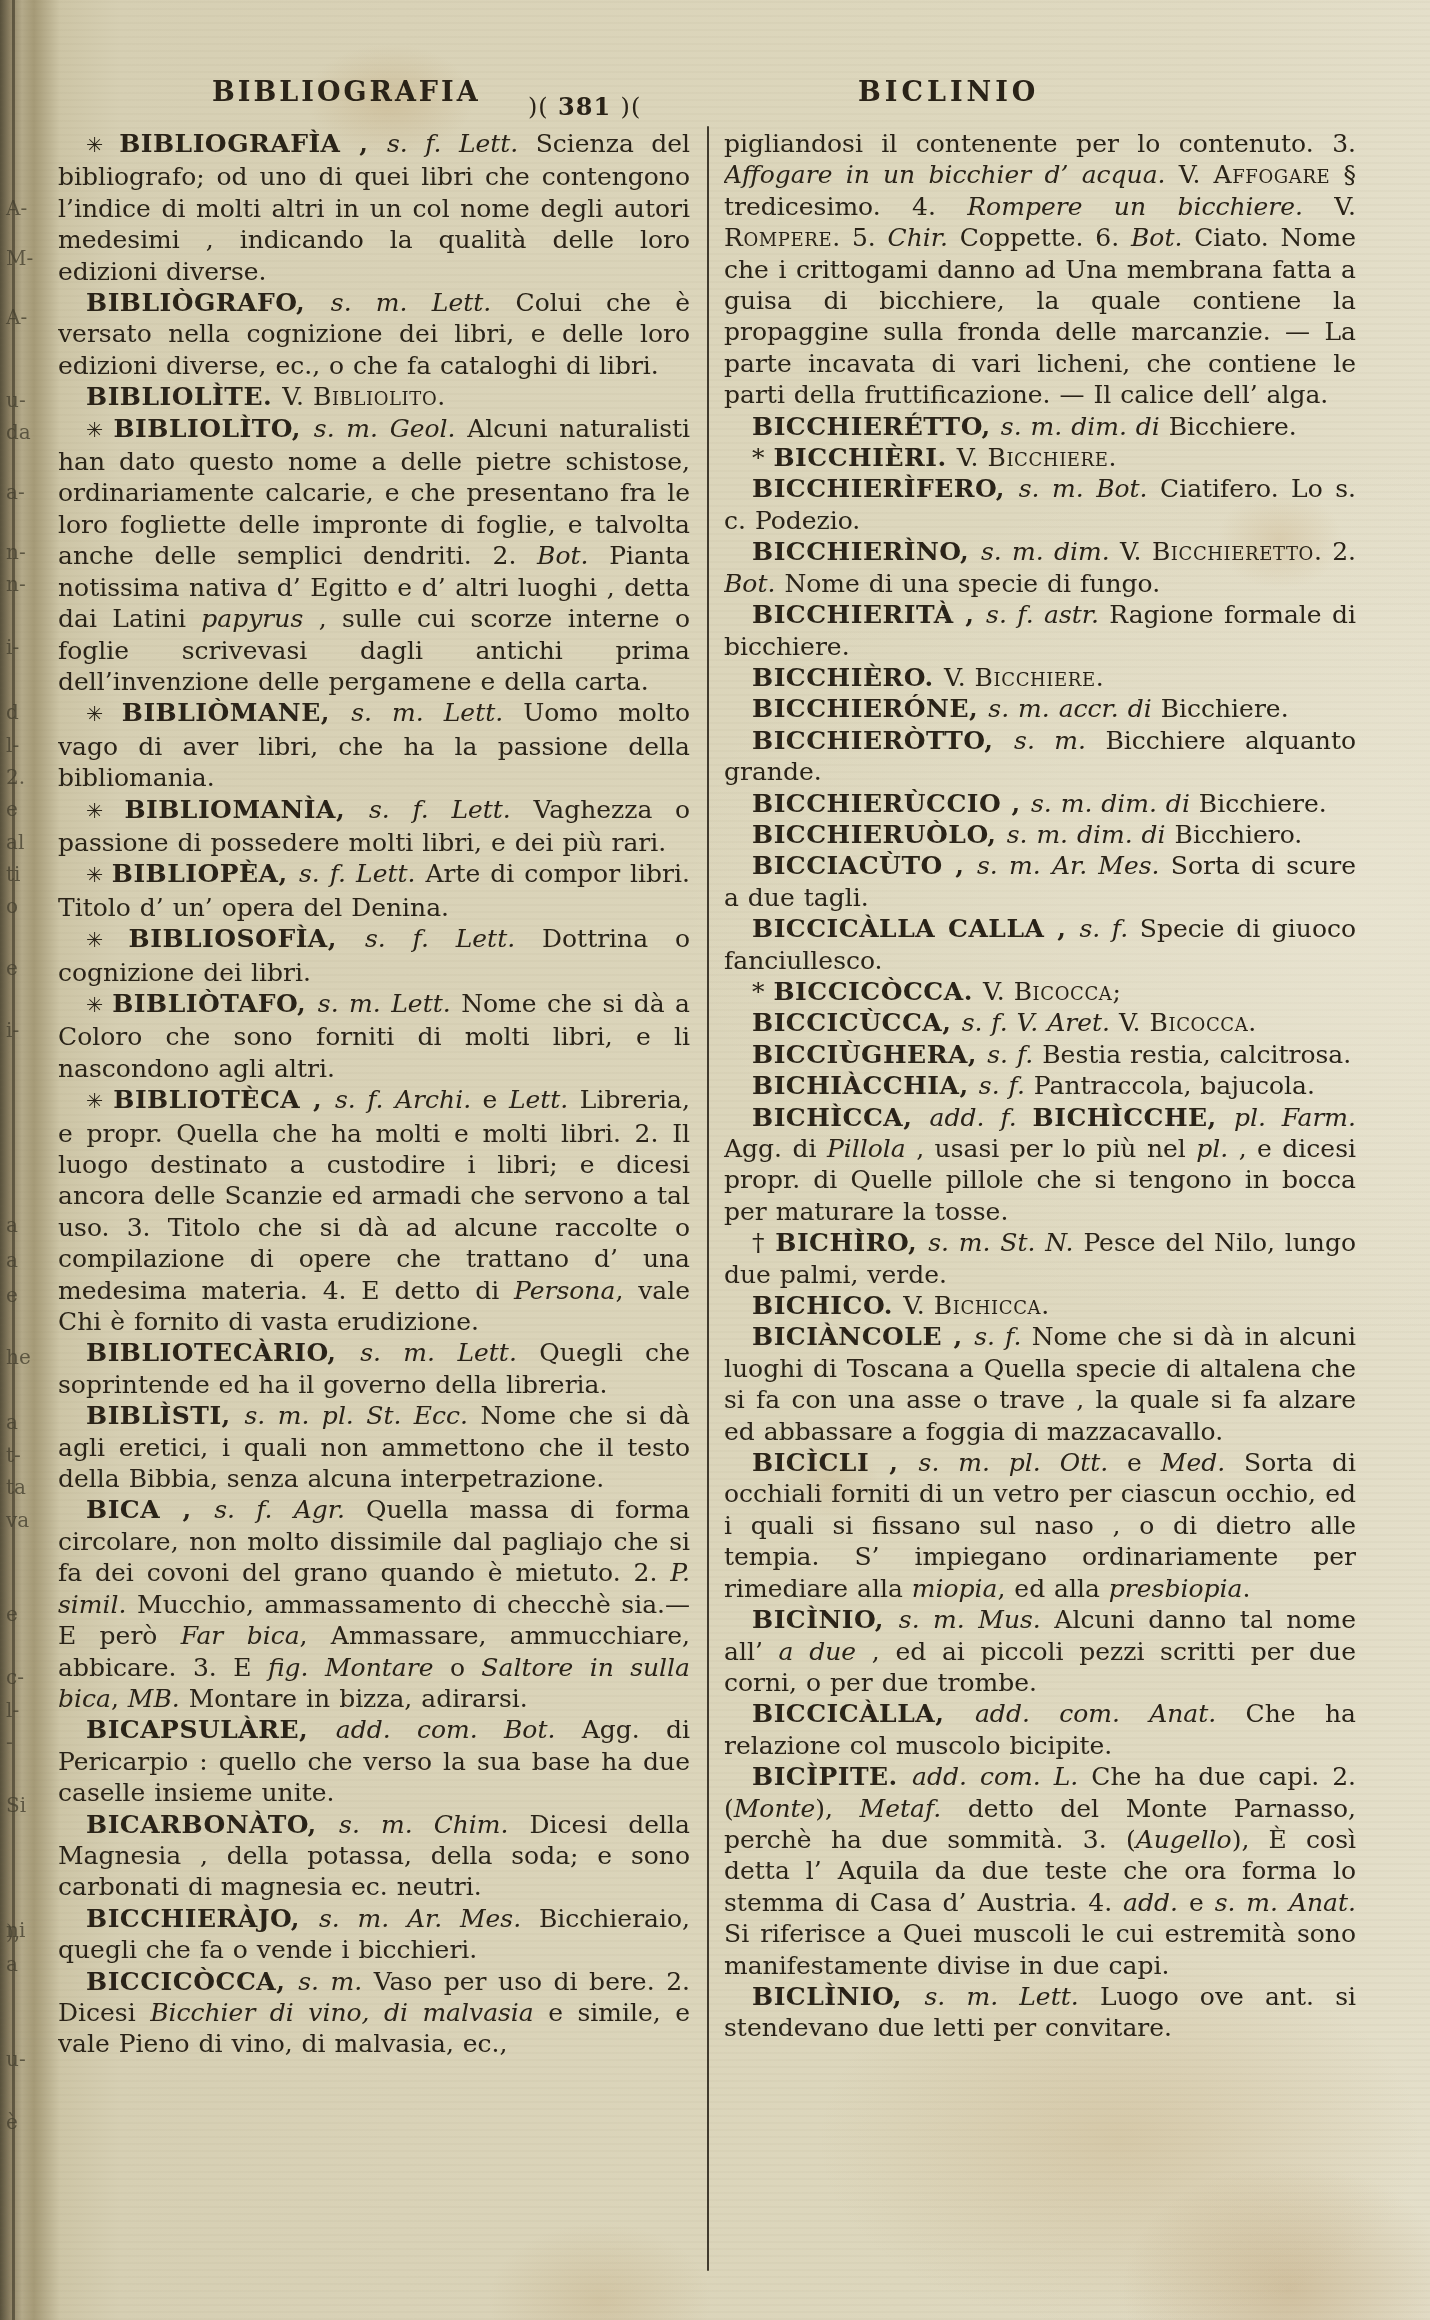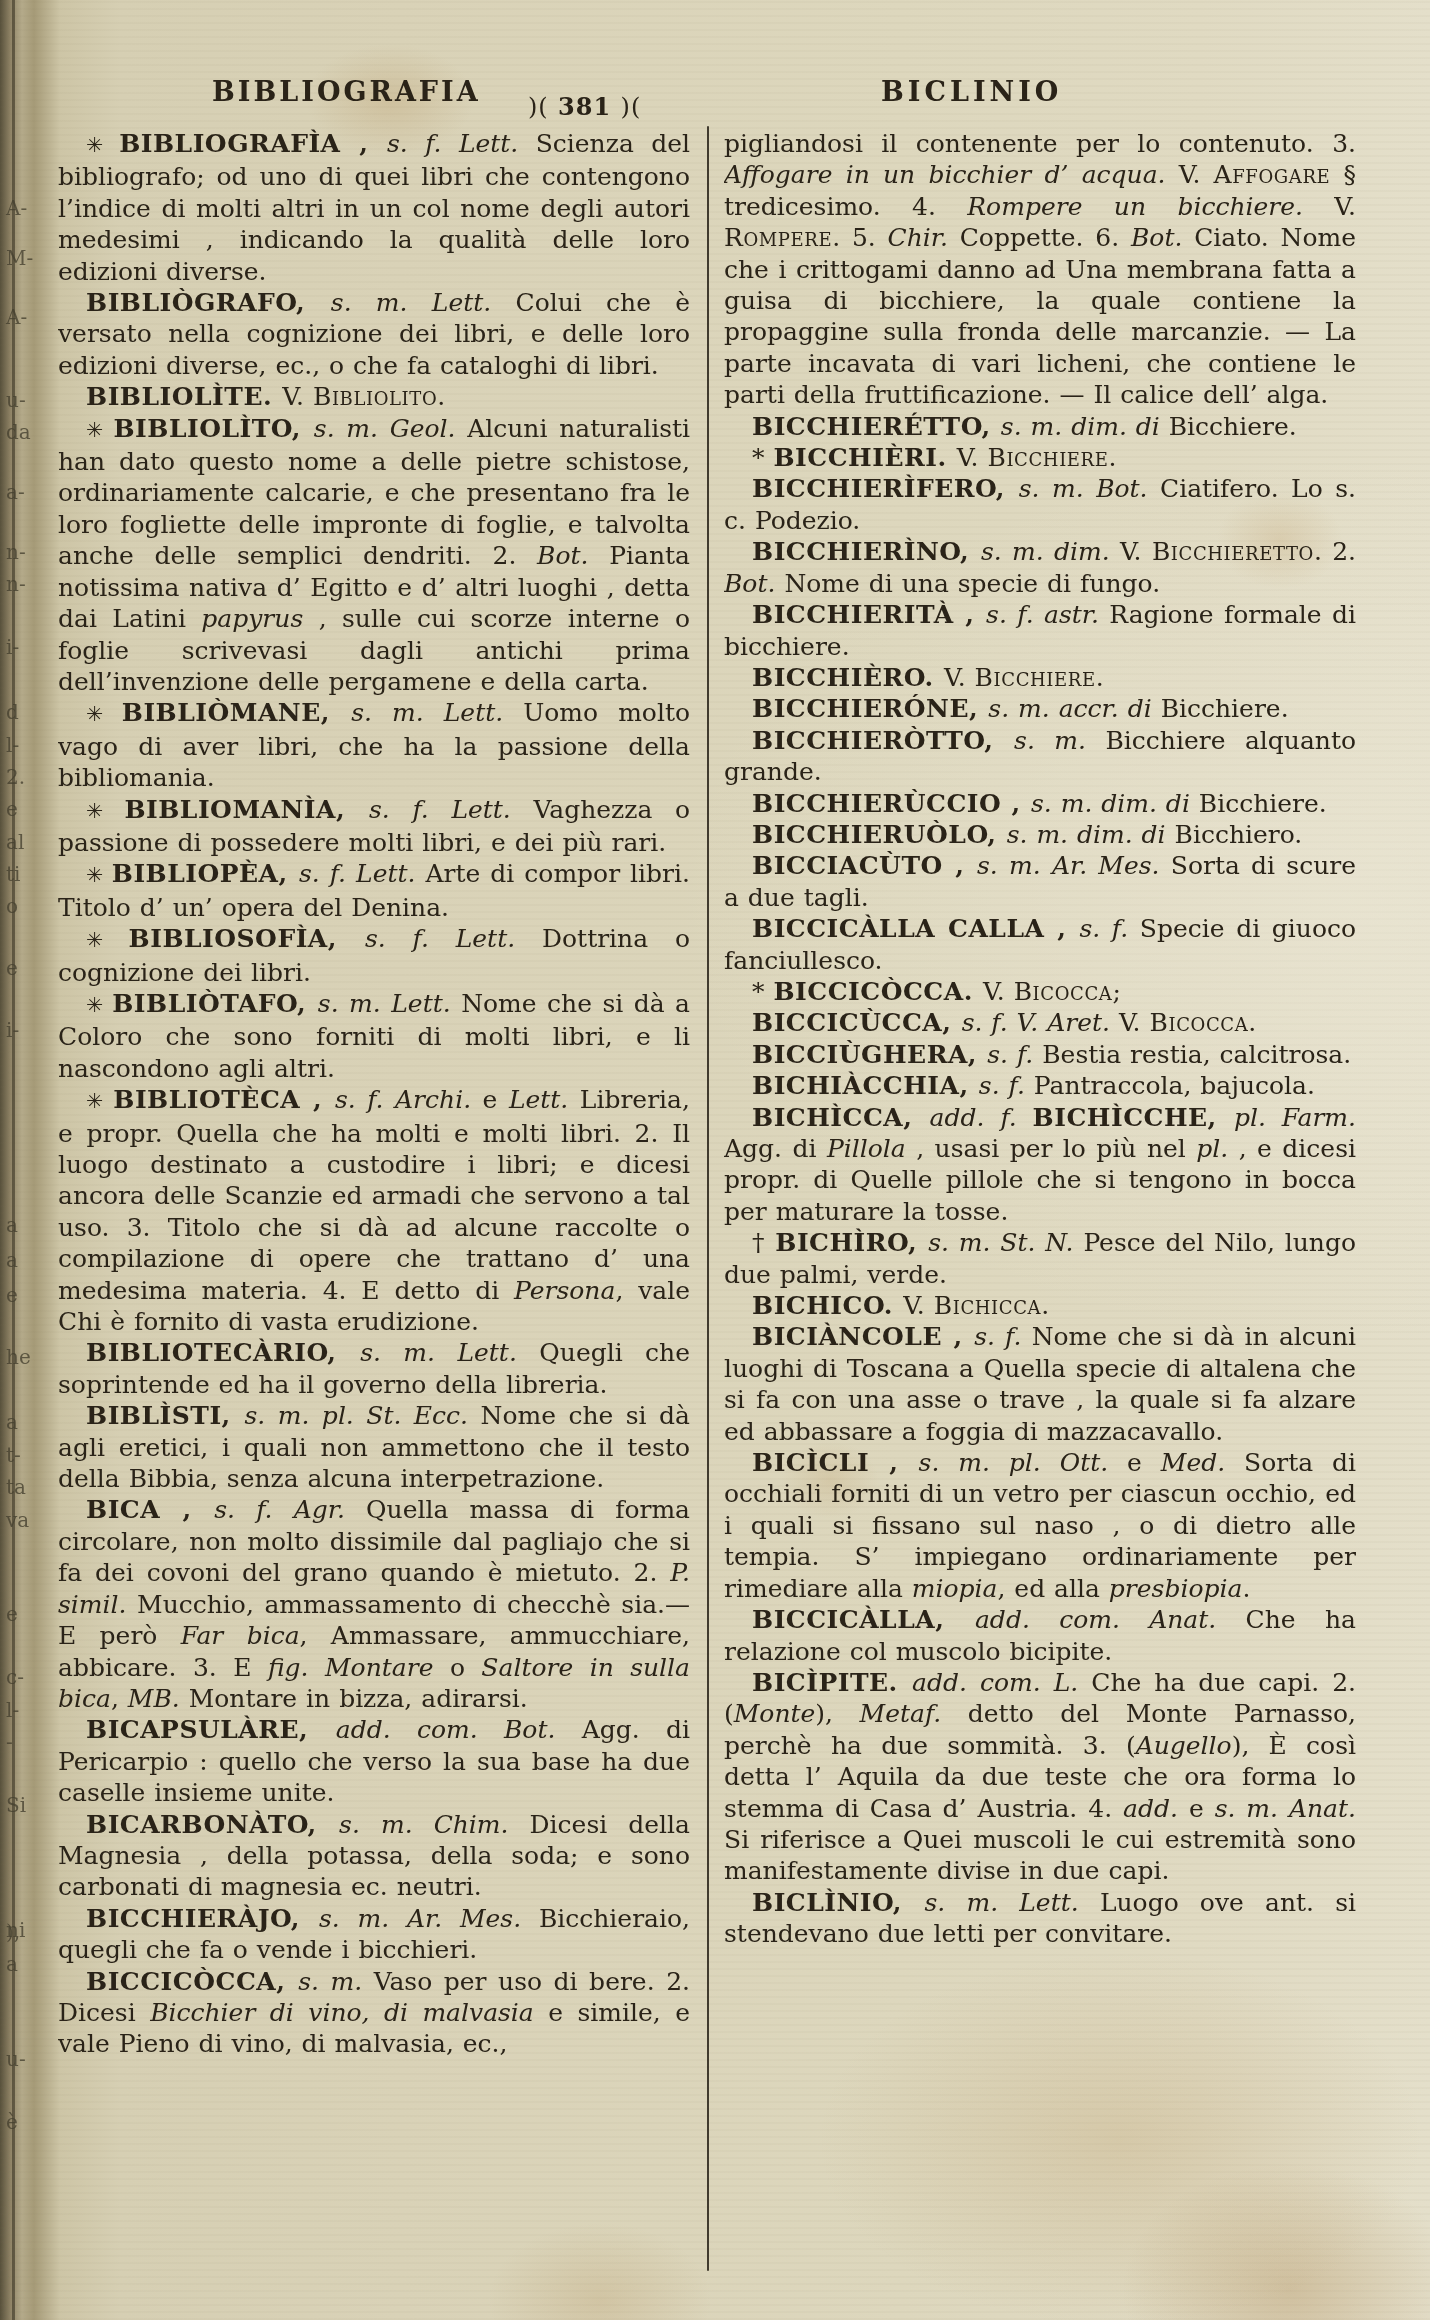--- a/index.html
+++ b/index.html
@@ -14,21 +14,21 @@
       radial-gradient(ellipse 240px 180px at 1290px 2290px, rgba(160,118,60,.28), transparent 70%),
       radial-gradient(ellipse 160px 110px at 600px 2300px, rgba(165,125,65,.18), transparent 70%),
       radial-gradient(ellipse 900px 600px at 1350px 900px, rgba(238,234,218,.45), transparent 75%),
       repeating-linear-gradient(0deg, rgba(120,110,80,.04) 0 2px, rgba(0,0,0,0) 2px 7px),
       linear-gradient(90deg,#57503b 0px,#8d8164 10px,#b4aa8a 22px,#a59a77 34px,#cdc5a6 60px,#d6cfb3 120px,#d9d2b7 400px,#ddd7bd 900px,#e0dac2 1200px,#e4dfca 1430px);
   }
   .edge-line{position:absolute;left:12px;top:0;width:3px;height:100%;background:rgba(50,44,30,.55);}
   .header{position:absolute;top:76px;left:0;width:100%;height:46px;font-weight:bold;}
   .running-title{position:absolute;font-size:27px;letter-spacing:3px;white-space:nowrap;}
   .t-left{left:212px;}
-  .t-right{left:881px;letter-spacing:4px;text-align:center;}
+  .t-right{left:858px;letter-spacing:4px;text-align:center;}
   .folio{position:absolute;left:528px;top:16px;font-size:24px;letter-spacing:1px;white-space:nowrap;font-weight:bold;}
   .folio .brk{font-weight:normal;}
   .col{position:absolute;top:128px;width:632px;height:2180px;overflow:hidden;text-align:justify;}
   .col-left{left:58px;}
   .col-right{left:724px;}
   .divider{position:absolute;left:707px;top:126px;width:2px;height:2145px;background:rgba(38,32,22,.85);border-radius:1px;}
   .entry{margin:0;text-indent:28px;font-size:25px;line-height:31.4px;word-spacing:1px;}
   .entry.cont{text-indent:0;}
   .seg-h{font-weight:bold;letter-spacing:.5px;}
   .seg-i{font-style:italic;}
@@ -85,20 +85,21 @@
       <p class="entry"><span class="seg-h">BICCICÀLLA CALLA , </span><span class="seg-i">s. f. </span><span class="seg-r">Specie di giuoco fanciullesco.</span></p>
       <p class="entry"><span class="seg-r">* </span><span class="seg-h">BICCICÒCCA. </span><span class="seg-r">V. </span><span class="seg-sc">Bicocca</span><span class="seg-r">;</span></p>
       <p class="entry"><span class="seg-h">BICCICÙCCA, </span><span class="seg-i">s. f. V. Aret. </span><span class="seg-r">V. </span><span class="seg-sc">Bicocca</span><span class="seg-r">.</span></p>
       <p class="entry"><span class="seg-h">BICCIÙGHERA, </span><span class="seg-i">s. f. </span><span class="seg-r">Bestia restia, calcitrosa.</span></p>
       <p class="entry"><span class="seg-h">BICHIÀCCHIA, </span><span class="seg-i">s. f. </span><span class="seg-r">Pantraccola, bajucola.</span></p>
       <p class="entry"><span class="seg-h">BICHÌCCA, </span><span class="seg-i">add. f. </span><span class="seg-h">BICHÌCCHE, </span><span class="seg-i">pl. Farm. </span><span class="seg-r">Agg. di </span><span class="seg-i">Pillola </span><span class="seg-r">, usasi per lo più nel </span><span class="seg-i">pl. </span><span class="seg-r">, e dicesi propr. di Quelle pillole che si tengono in bocca per maturare la tosse.</span></p>
       <p class="entry"><span class="seg-r">† </span><span class="seg-h">BICHÌRO, </span><span class="seg-i">s. m. St. N. </span><span class="seg-r">Pesce del Nilo, lungo due palmi, verde.</span></p>
       <p class="entry"><span class="seg-h">BICHICO. </span><span class="seg-r">V. </span><span class="seg-sc">Bichicca</span><span class="seg-r">.</span></p>
       <p class="entry"><span class="seg-h">BICIÀNCOLE , </span><span class="seg-i">s. f. </span><span class="seg-r">Nome che si dà in alcuni luoghi di Toscana a Quella specie di altalena che si fa con una asse o trave , la quale si fa alzare ed abbassare a foggia di mazzacavallo.</span></p>
       <p class="entry"><span class="seg-h">BICÌCLI , </span><span class="seg-i">s. m. pl. Ott. </span><span class="seg-r">e </span><span class="seg-i">Med. </span><span class="seg-r">Sorta di occhiali forniti di un vetro per ciascun occhio, ed i quali si fissano sul naso , o di dietro alle tempia. S’ impiegano ordinariamente per rimediare alla </span><span class="seg-i">miopia</span><span class="seg-r">, ed alla </span><span class="seg-i">presbiopia</span><span class="seg-r">.</span></p>
+      <p class="entry"><span class="seg-h">BICÌNIO, </span><span class="seg-i">s. m. Mus. </span><span class="seg-r">Alcuni danno tal nome all’ </span><span class="seg-i">a due </span><span class="seg-r">, ed ai piccoli pezzi scritti per due corni, o per due trombe.</span></p>
       <p class="entry"><span class="seg-h">BICCICÀLLA, </span><span class="seg-i">add. com. Anat. </span><span class="seg-r">Che ha relazione col muscolo bicipite.</span></p>
       <p class="entry"><span class="seg-h">BICÌPITE. </span><span class="seg-i">add. com. L. </span><span class="seg-r">Che ha due capi. 2. (</span><span class="seg-i">Monte</span><span class="seg-r">), </span><span class="seg-i">Metaf. </span><span class="seg-r">detto del Monte Parnasso, perchè ha due sommità. 3. (</span><span class="seg-i">Augello</span><span class="seg-r">), È così detta l’ Aquila da due teste che ora forma lo stemma di Casa d’ Austria. 4. </span><span class="seg-i">add. </span><span class="seg-r">e </span><span class="seg-i">s. m. Anat. </span><span class="seg-r">Si riferisce a Quei muscoli le cui estremità sono manifestamente divise in due capi.</span></p>
       <p class="entry"><span class="seg-h">BICLÌNIO, </span><span class="seg-i">s. m. Lett. </span><span class="seg-r">Luogo ove ant. si stendevano due letti per convitare.</span></p>
     </div>
 
   <div>
       <span class="frag" style="top: 196px;">A-</span>
       <span class="frag" style="top: 246px;">M-</span>
       <span class="frag" style="top: 305px;">A-</span>
       <span class="frag" style="top: 388px;">u-</span>

